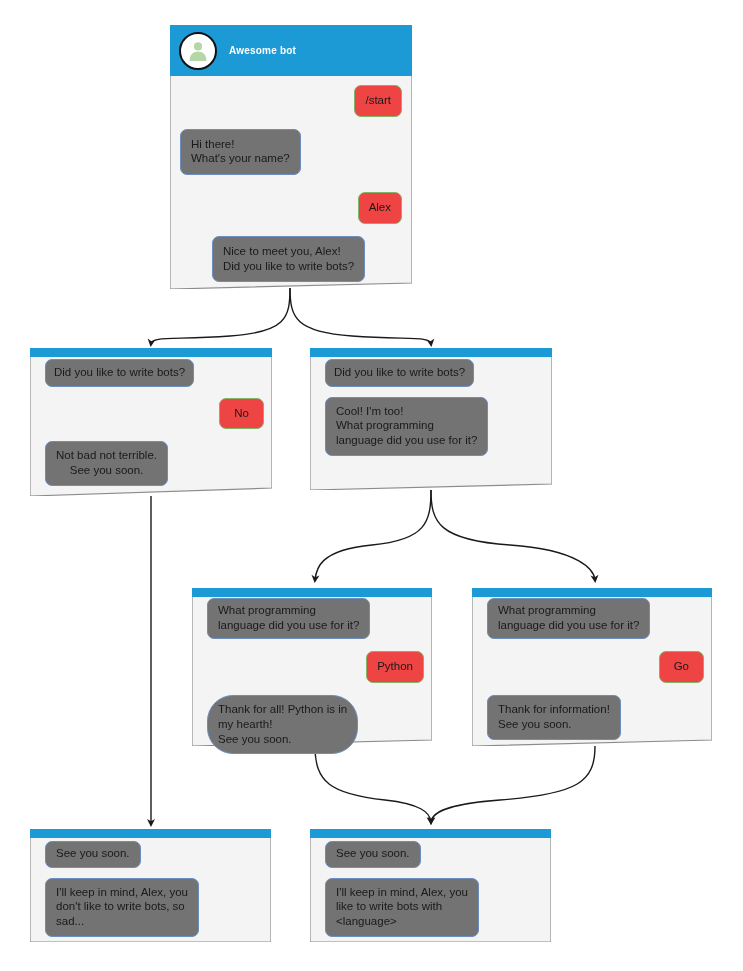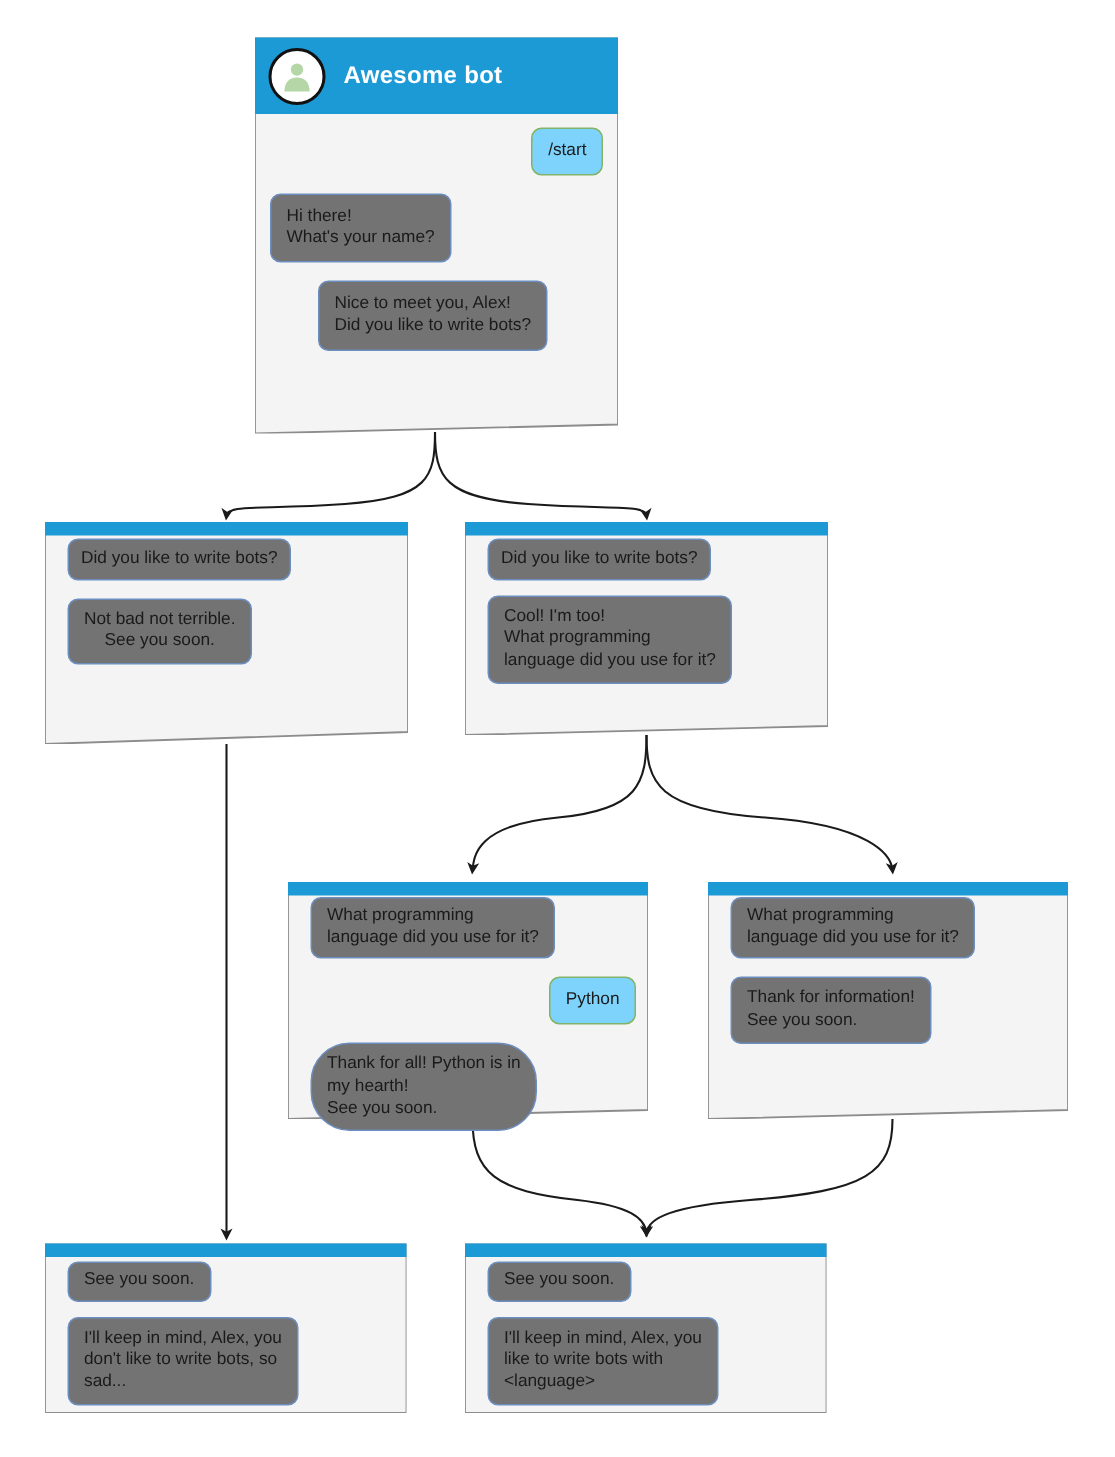--- a/index.html
+++ b/index.html
@@ -67,21 +67,21 @@
     background: #ffffff;
     border: 2px solid #111111;
     box-sizing: border-box;
     display: flex;
     align-items: center;
     justify-content: center;
     flex: 0 0 auto;
   }
   .bot-title {
     color: #ffffff;
-    font-size: 16px;
+    font-size: 10px;
     font-weight: bold;
     margin-left: 12px;
     letter-spacing: 0.2px;
     white-space: nowrap;
   }
 
   
   .sub-header {
     position: absolute;
     left: 0;
@@ -114,21 +114,21 @@
     color: #1a1a1a;
     white-space: pre-line;
     padding: 5px 8px 6px 8px;
     border: 1px solid;
   }
   .bubble.bot {
     background: #737373;
     border-color: #6c8ebf;
   }
   .bubble.user {
-    background: #7dd3fc;
+    background: #ef4444;
     border-color: #82b366;
     min-width: 34px;
     text-align: center;
   }
 </style>
 </head>
 <body>
 
 <div id="canvas">
 
@@ -171,37 +171,43 @@
       </div>
 
       <div class="chat" style="top:60px;">
         <div class="msg-row user">
           <div class="bubble user" style="padding:7px 10px 8px 10px;">/start</div>
         </div>
         <div class="msg-row bot" style="margin-top:12px;">
           <div class="bubble bot" style="padding:7px 10px 8px 10px;">Hi there!
 What's your name?</div>
         </div>
+        <div class="msg-row user" style="margin-top:17px;">
+          <div class="bubble user" style="padding:7px 10px 8px 10px;">Alex</div>
+        </div>
         <div class="msg-row bot" style="margin-top:12px;padding-left:32px;">
           <div class="bubble bot" style="padding:7px 10px 8px 10px;">Nice to meet you, Alex!
 Did you like to write bots?</div>
         </div>
       </div>
     </div>
   </div>
 
   <div class="node" style="left:30px; top:348px; width:242px; height:148px;">
     <svg class="node-body-svg" viewBox="0 0 242 148" preserveAspectRatio="none">
       <polygon points="0,0 242,0 242,140 0,148" fill="#f4f4f4" stroke="#8c8c8c" stroke-width="1.2"></polygon>
     </svg>
     <div class="node-content">
       <div class="sub-header"></div>
       <div class="chat" style="top:11px; padding:0 8px;">
         <div class="msg-row bot">
           <div class="bubble bot" style="margin-left:7px;">Did you like to write bots?</div>
+        </div>
+        <div class="msg-row user" style="margin-top:11px;">
+          <div class="bubble user" style="padding:7px 14px 8px 14px;">No</div>
         </div>
         <div class="msg-row bot" style="margin-top:12px;text-align:center;">
           <div class="bubble bot" style="margin-left:7px; padding:6px 10px 7px 10px;">Not bad not terrible.
 See you soon.</div>
         </div>
       </div>
     </div>
   </div>
 
   <div class="node" style="left:310px; top:348px; width:242px; height:142px;">
@@ -250,20 +256,23 @@
     <svg class="node-body-svg" viewBox="0 0 240 158" preserveAspectRatio="none">
       <polygon points="0,0 240,0 240,152 0,158" fill="#f4f4f4" stroke="#8c8c8c" stroke-width="1.2"></polygon>
     </svg>
     <div class="node-content">
       <div class="sub-header"></div>
       <div class="chat" style="top:10px; padding:0 8px;">
         <div class="msg-row bot">
           <div class="bubble bot" style="margin-left:7px; padding:4px 10px 6px 10px;">What programming
 language did you use for it?</div>
         </div>
+        <div class="msg-row user" style="margin-top:12px;">
+          <div class="bubble user" style="padding:7px 14px 8px 14px;">Go</div>
+        </div>
         <div class="msg-row bot" style="margin-top:12px;">
           <div class="bubble bot" style="margin-left:7px; padding:6px 10px 7px 10px;">Thank for information!
 See you soon.</div>
         </div>
       </div>
     </div>
   </div>
 
   <div class="node" style="left:30px; top:829px; width:241px; height:113px;">
     <svg class="node-body-svg" viewBox="0 0 241 113" preserveAspectRatio="none">

